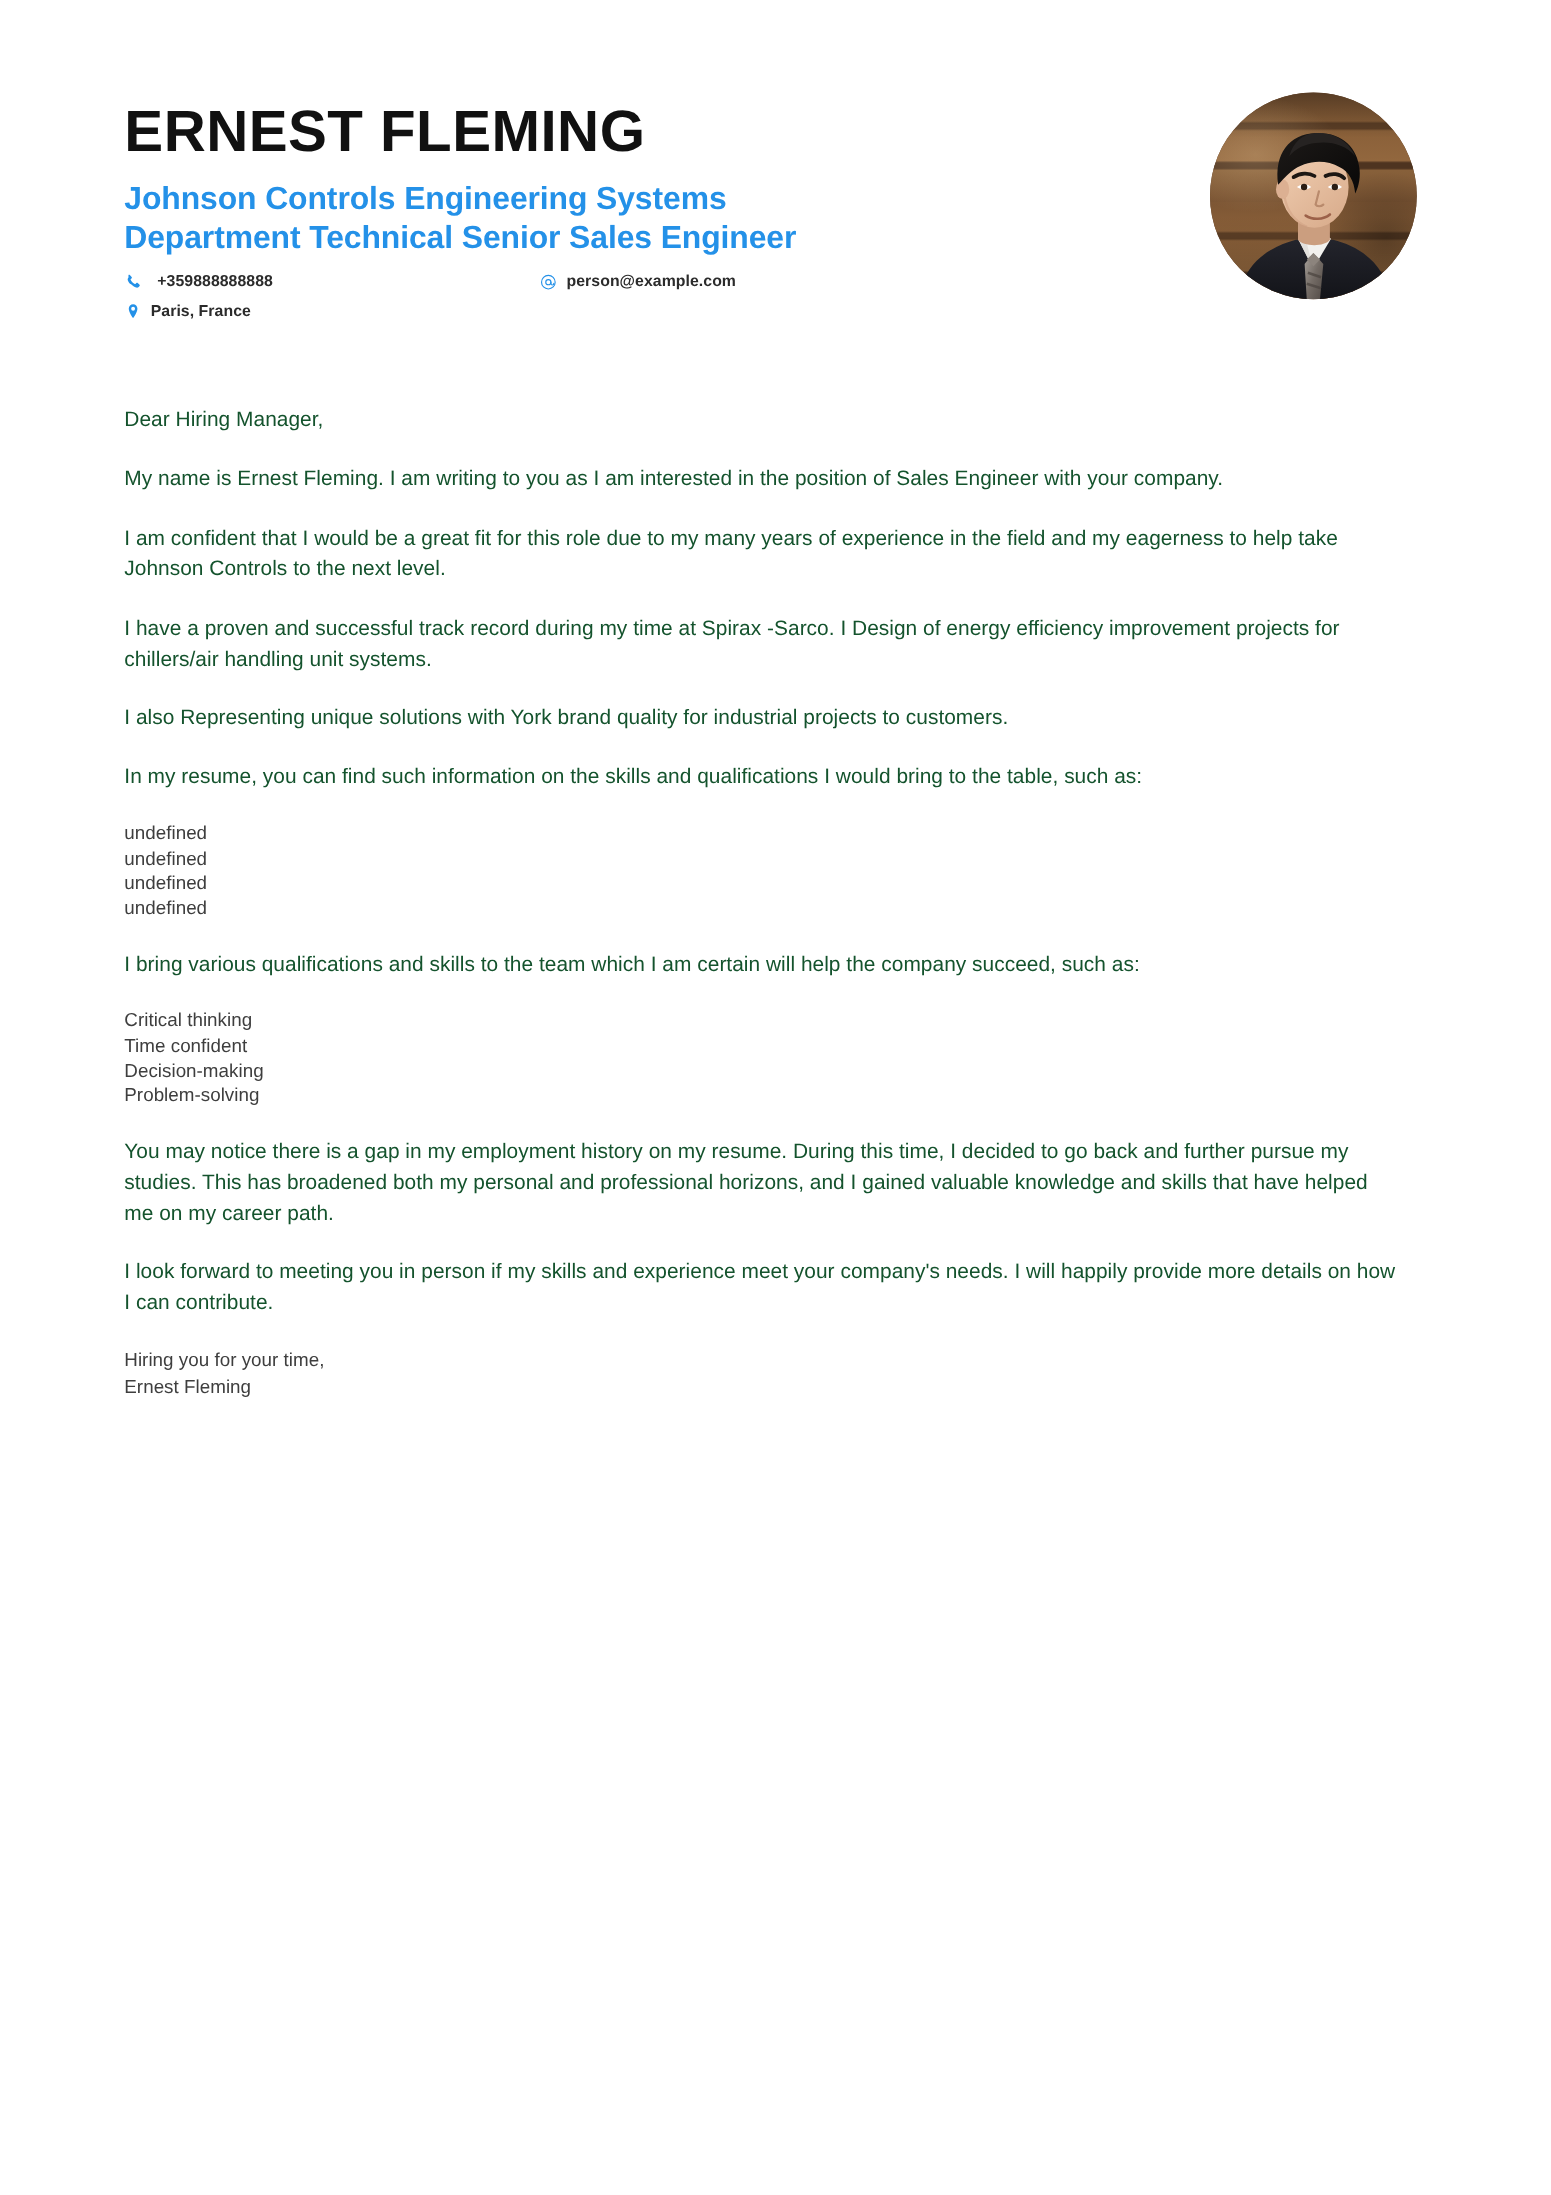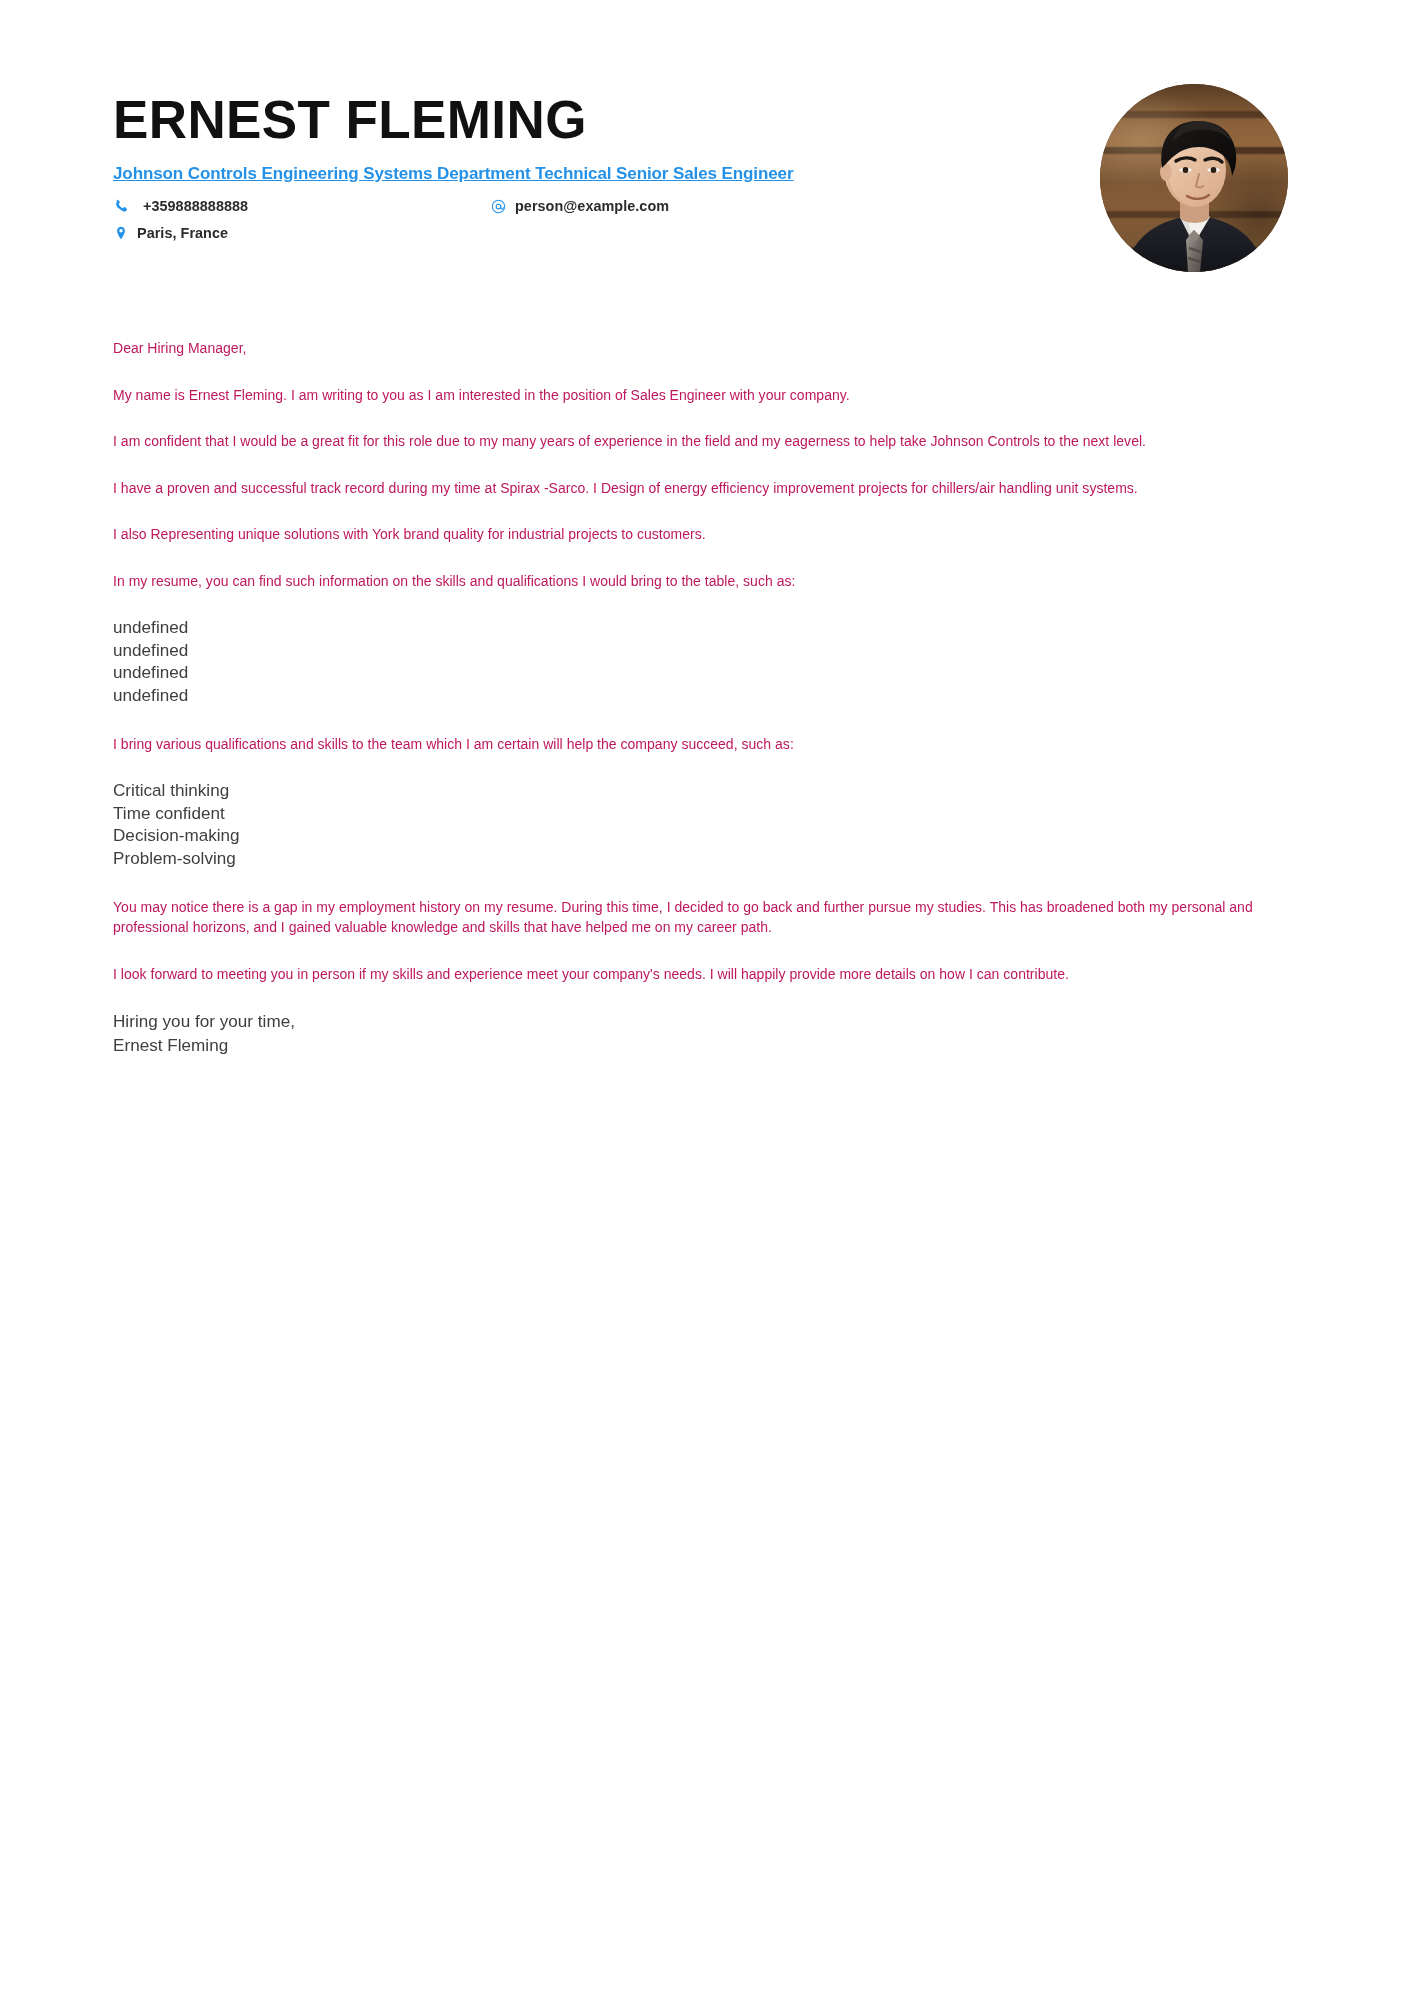--- a/index.html
+++ b/index.html
@@ -36,28 +36,27 @@
   .name {
     font-size: 53px;
     line-height: 1.05;
     font-weight: bold;
     letter-spacing: 0.4px;
     color: #111111;
     margin: 0 0 16px 0;
     font-family: "Liberation Sans", sans-serif;
   }
   .job-title {
-    font-size: 17px;
+    font-size: 29px;
     line-height: 1.22;
     font-weight: bold;
     color: #2491e8;
     margin: 0 0 14px 0;
     max-width: 700px;
     letter-spacing: -0.1px;
-    text-decoration: underline;
   }
 
   .contact-grid {
     position: relative;
     margin-top: 6px;
     width: 800px;
   }
   .contact-row {
     display: flex;
     align-items: flex-start;
@@ -121,23 +120,23 @@
       radial-gradient(ellipse 50% 45% at 85% 70%, rgba(0,0,0,0.30), rgba(0,0,0,0) 70%);
   }
   .photo-person { position: absolute; inset: 0; }
 
   
   .letter {
     padding: 0 110px 0 113px;
     margin-top: 66px;
   }
   .para {
-    font-size: 14px;
+    font-size: 19px;
     line-height: 1.465;
-    color: #be185d;
+    color: #14532d;
     margin: 0 0 26px 0;
     max-width: 1160px;
     letter-spacing: 0.02px;
     font-weight: 400;
   }
   .para:last-child { margin-bottom: 0; }
 
   .list-block {
     margin: 0 0 26px 0;
   }

